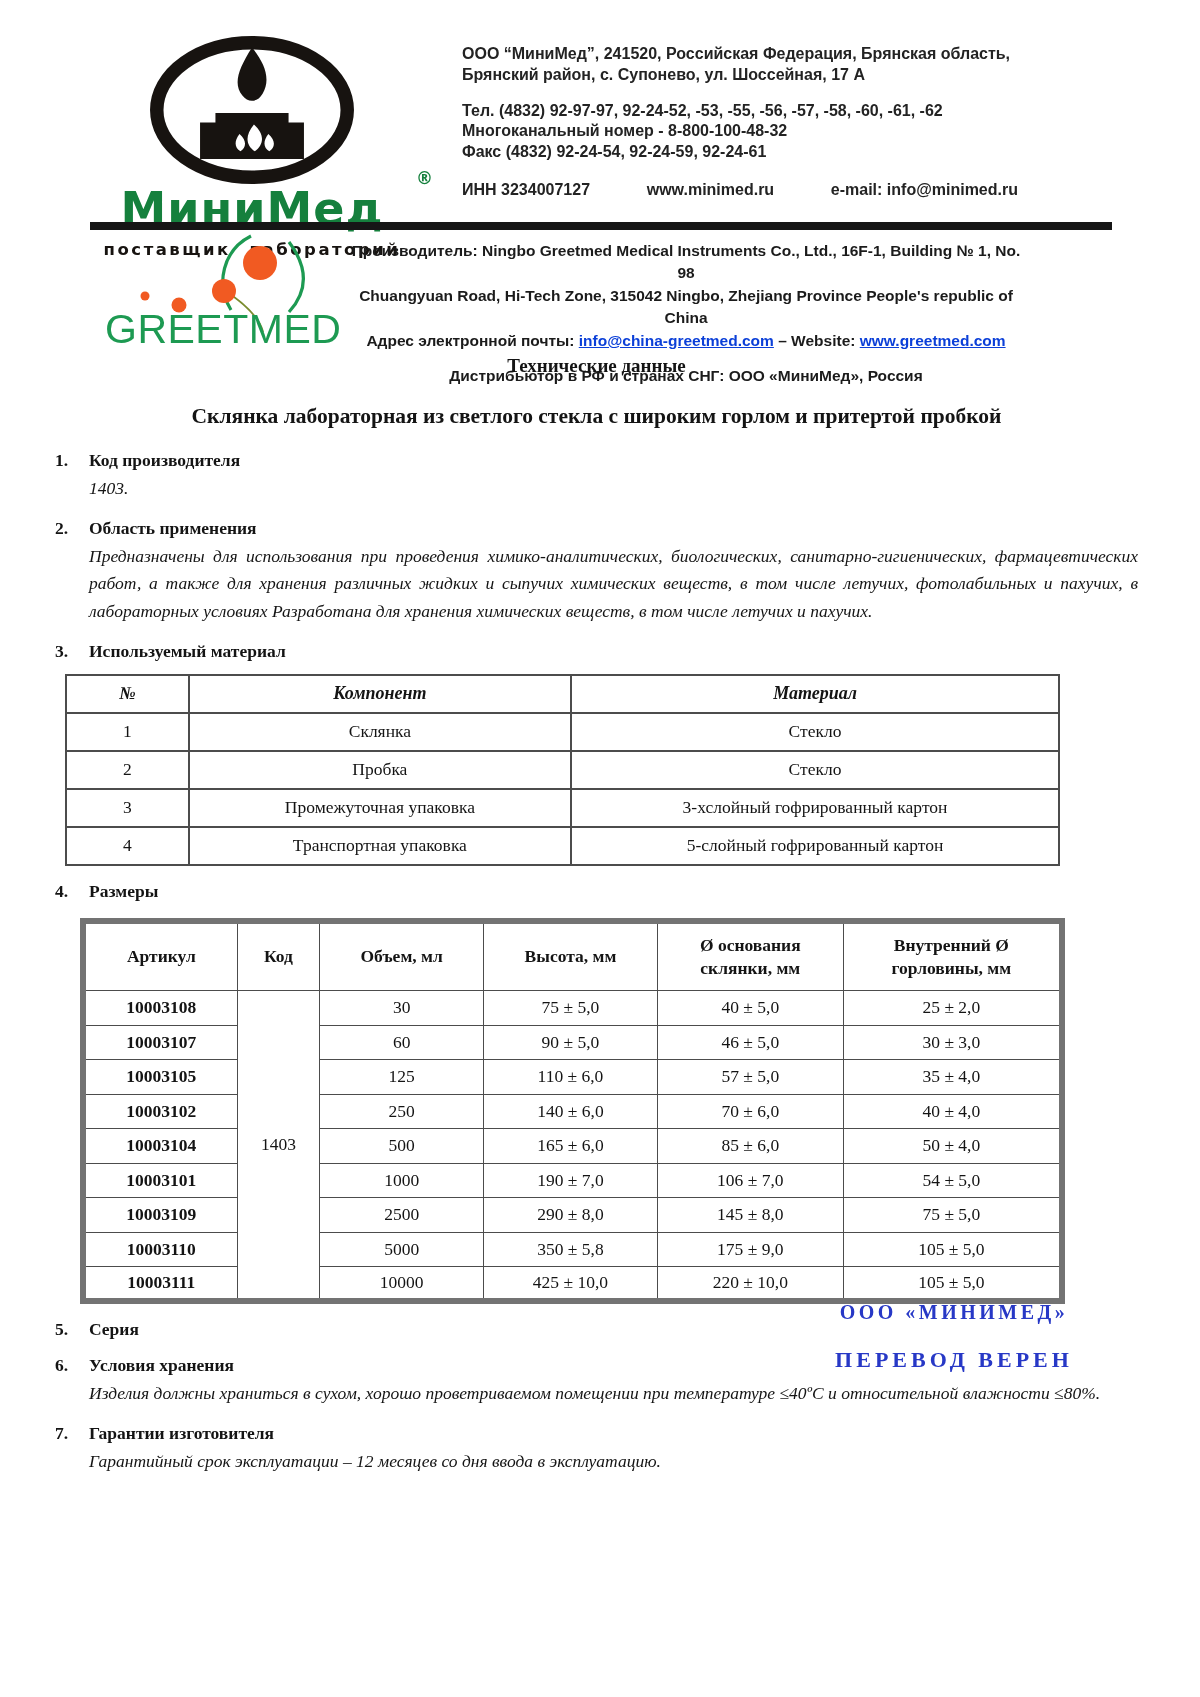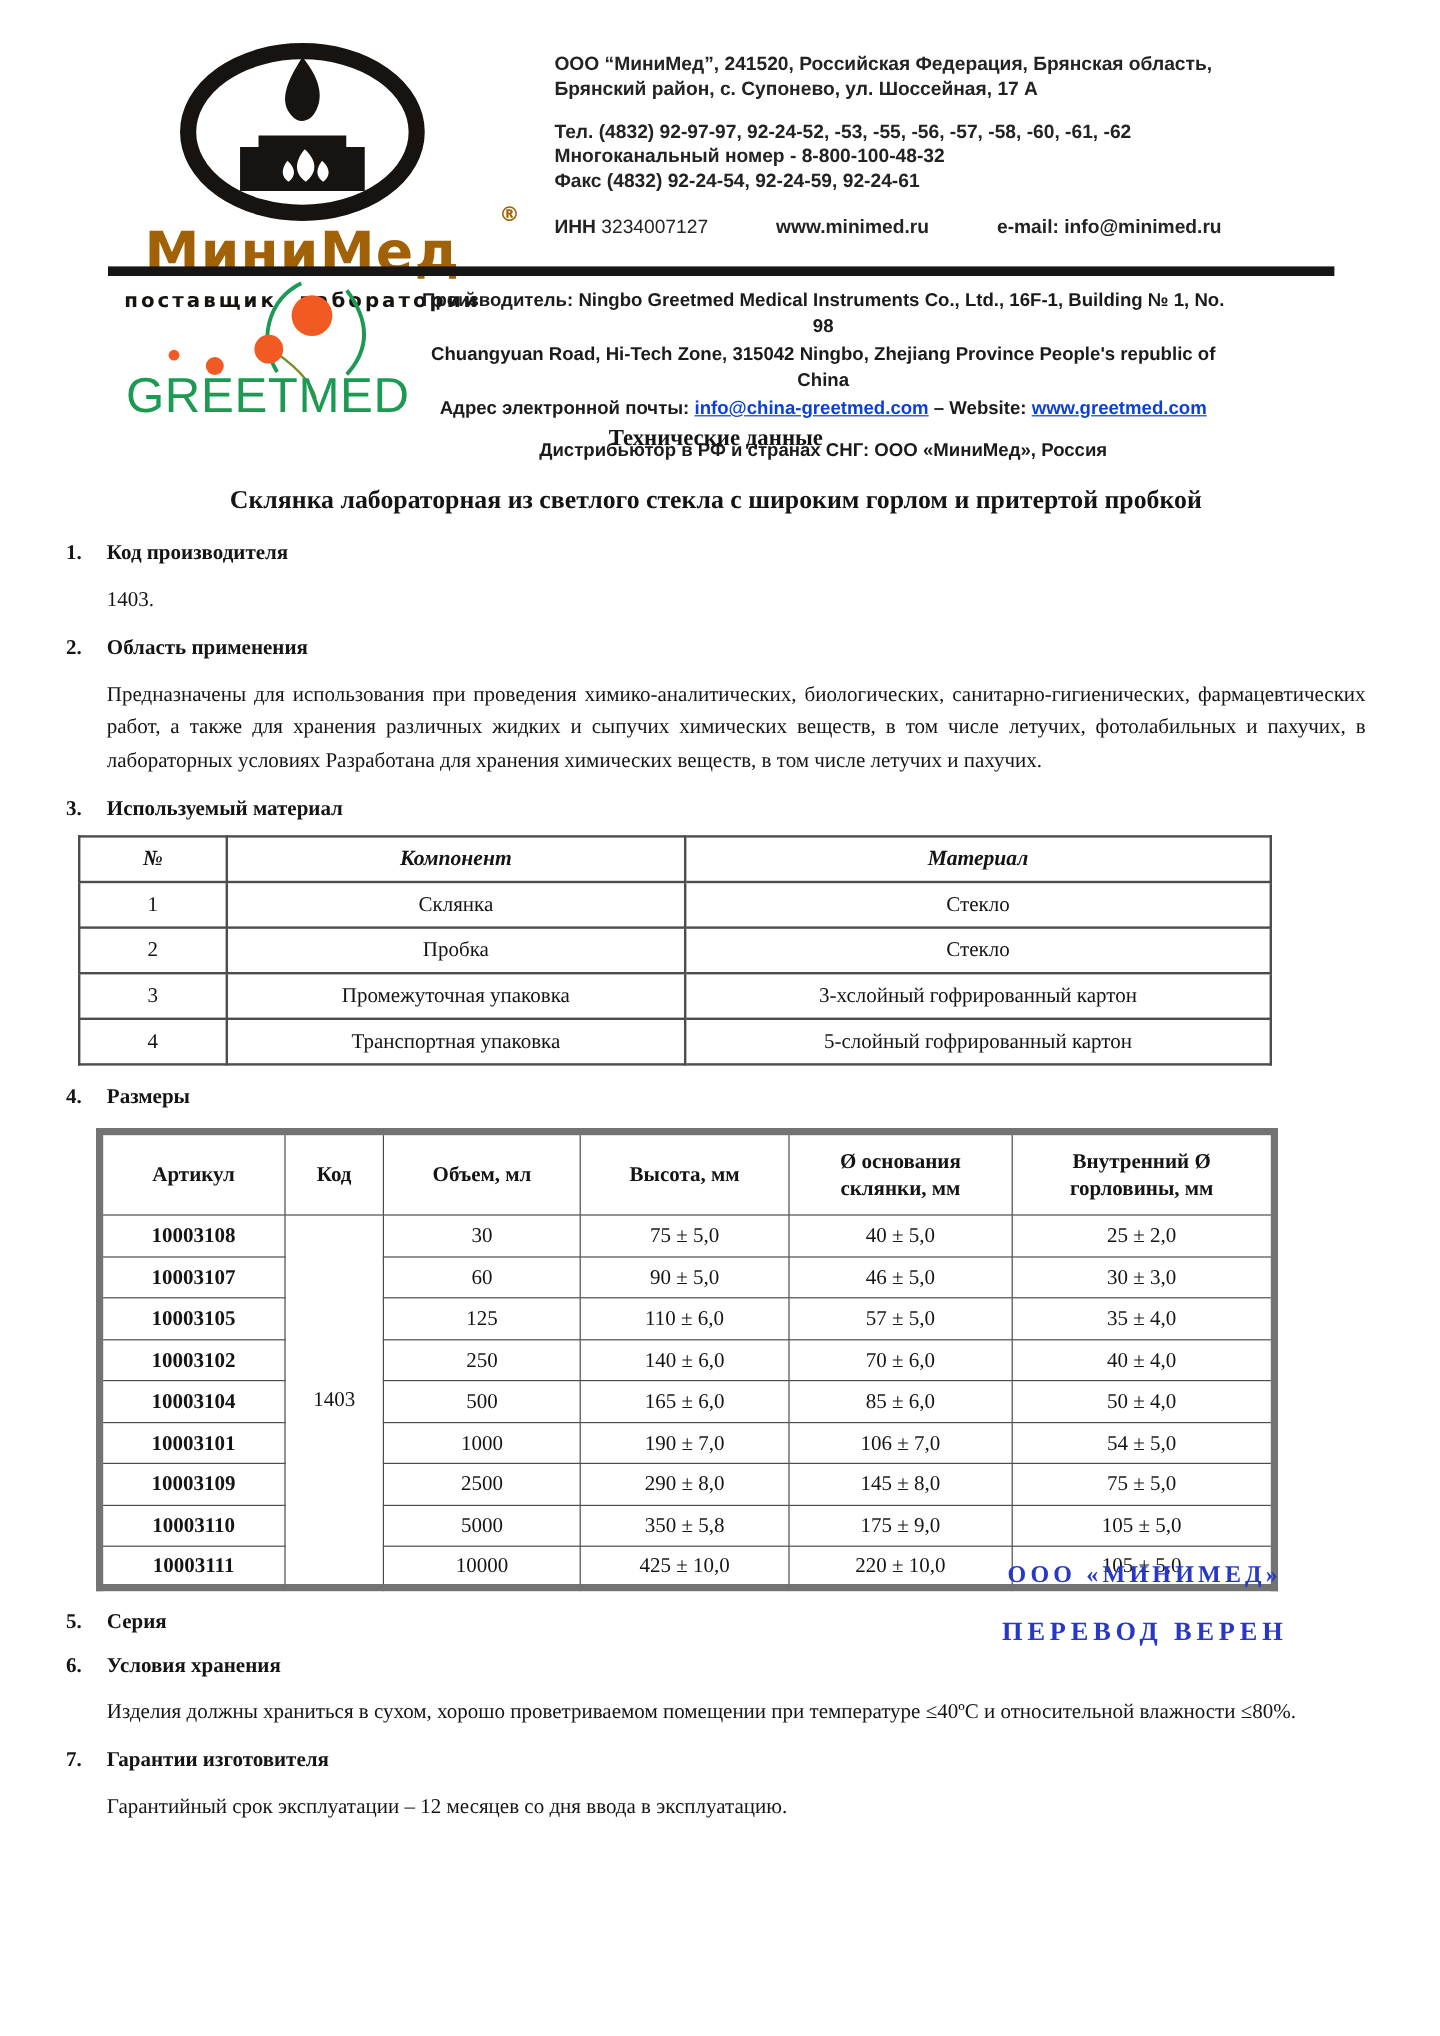--- a/index.html
+++ b/index.html
@@ -5,49 +5,49 @@
   * { margin:0; padding:0; box-sizing:border-box; }
   body { background:#888; }
   .page {
     position:relative; width:1200px; height:1697px; margin:0 auto;
     background:#ffffff; font-family:"Liberation Serif", serif; color:#141414;
     overflow:hidden;
   }
   
   .logo-block { position:absolute; left:92px; top:34px; width:320px; text-align:center; }
   .logo-text { font-family:"DejaVu Sans", sans-serif; font-weight:800; font-size:46px;
-    letter-spacing:1px; color:#a16207; line-height:1; margin-top:-4px; position:relative;text-align:center; }
+    letter-spacing:1px; color:#15803d; line-height:1; margin-top:-4px; position:relative;text-align:center; }
   .logo-reg { position:absolute; right:-22px; top:-16px; font-size:17px; font-weight:700; }
   .logo-tagline { font-family:"DejaVu Sans", sans-serif; font-weight:700; font-size:16.5px;
     letter-spacing:2.5px; word-spacing:9px; color:#171310; margin-top:8px; }
   .company-info { position:absolute; left:462px; top:44px; width:556px;
     font-family:"Liberation Sans", sans-serif; font-weight:700; font-size:16px;
     line-height:1.3; color:#232323; }
   .ci-gap { margin-top:15px; }
   .inn-row { display:flex; justify-content:space-between; margin-top:17px; }
-  .inn-num { font-weight:400; }
+  .inn-num { font-weight:700; }
   .black-bar { position:absolute; left:90px; top:222px; width:1022px; height:8px; background:#161616; }
   
   .greetmed-logo { position:absolute; left:103px; top:232px; width:255px; height:118px; }
   .greetmed-text { position:absolute; left:2px; top:74px; font-family:"Liberation Sans", sans-serif;
     font-size:41px; color:#1d9a52; letter-spacing:0.5px; }
   .greetmed-dots { position:absolute; left:0; top:0; }
   .producer-info { position:absolute; left:350px; top:240px; width:672px; text-align:center;
     font-family:"Liberation Sans", sans-serif; font-weight:700; font-size:15.5px;
     line-height:1.45; color:#1b1b1b; }
   .link { color:#0b3fd8; text-decoration:underline; cursor:pointer; }
   .distributor { margin-top:13px; }
   
   .doc { position:absolute; left:0; top:355px; width:1200px; padding:0 62px 0 55px; }
   .doc-title { text-align:center; font-weight:700; font-size:19px; }
   .product-title { text-align:center; font-weight:700; font-size:21.5px; margin-top:27px; }
   .section { margin-top:15px; }
   .sec-head { display:flex; font-weight:700; font-size:17.5px; }
   .sec-num { width:34px; flex:0 0 34px; }
-  .sec-body { margin-left:34px; font-size:17.5px; line-height:1.58; text-align:justify; margin-top:15px; }
+  .sec-body { margin-left:34px; font-size:17.5px; line-height:1.58; text-align:justify; margin-top:4px;font-style:italic; }
   .sec-body.noj { text-align:left; }
   
   table { border-collapse:collapse; text-align:center; font-size:17.5px; color:#141414; }
   .materials-table { margin:12px 0 6px 10px; width:995px; border:2.5px solid #3f3f3f; }
   .materials-table th, .materials-table td { border:2px solid #4c4c4c; height:38px; padding:2px 6px; }
   .materials-table th { font-weight:700; font-style:italic; font-size:18px; }
   .dims-table { margin:16px 0 6px 25px; width:985px; border:6px solid #737373; }
   .dims-table th, .dims-table td { border:1.6px solid #4c4c4c; padding:2px 6px; }
   .dims-table th { font-weight:700; height:70px; line-height:1.3; }
   .dims-table td { height:34.5px; }

